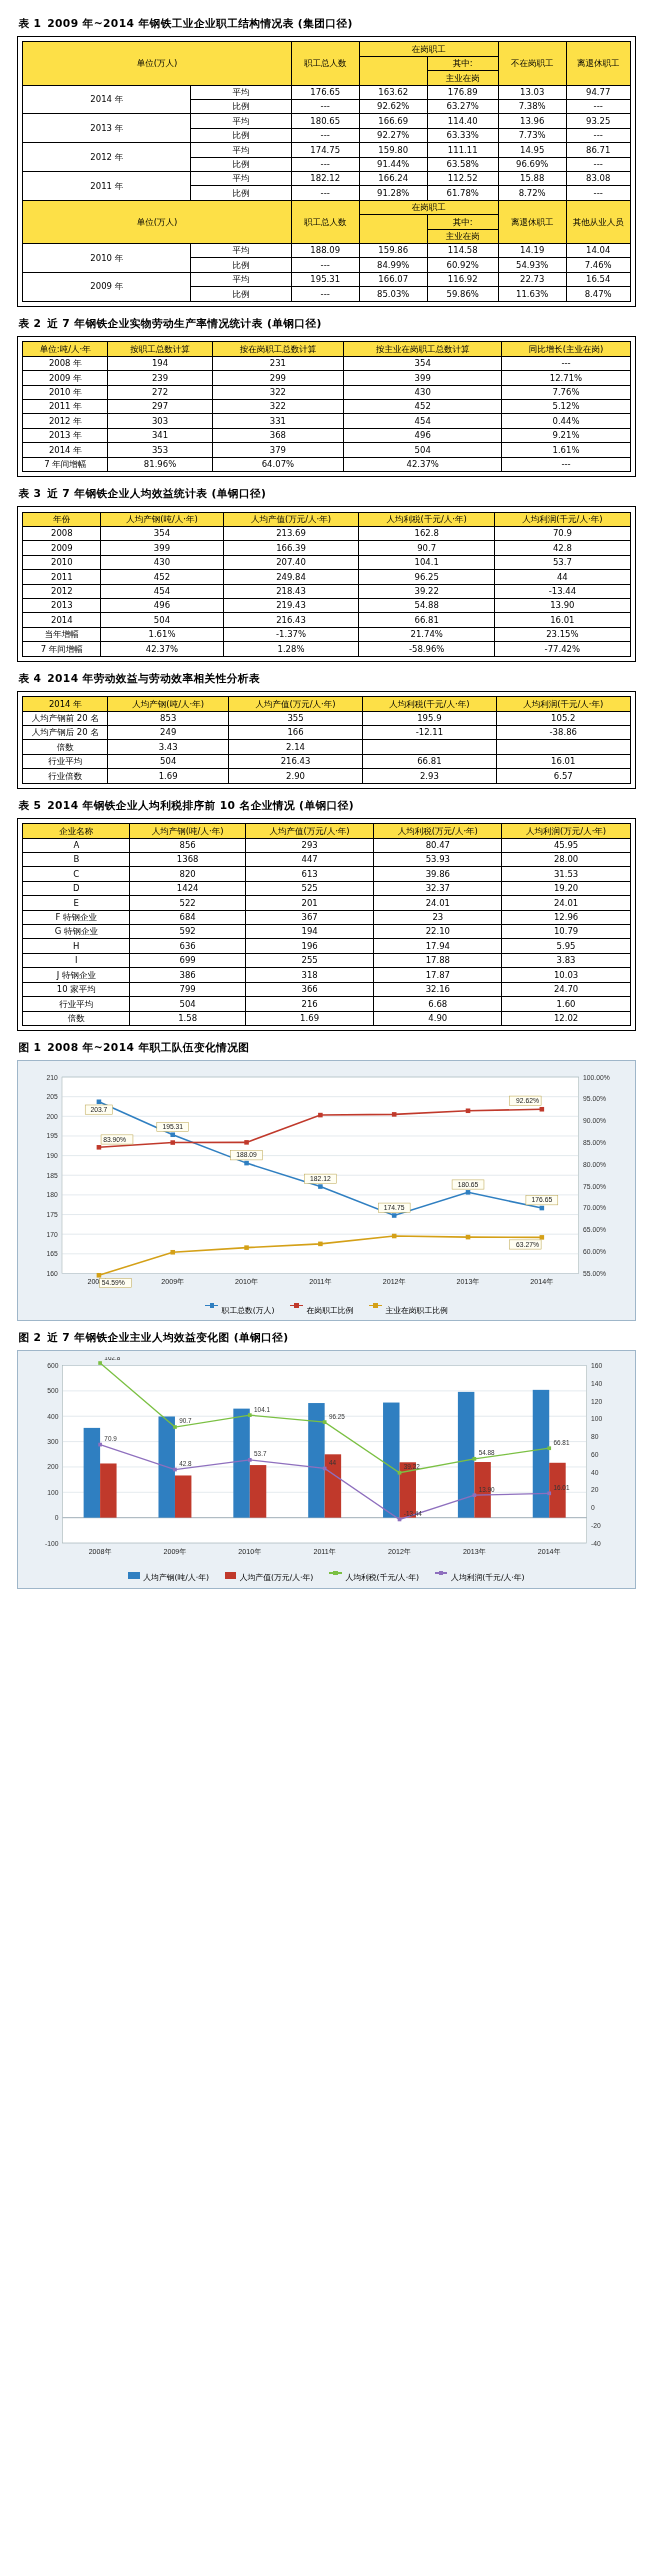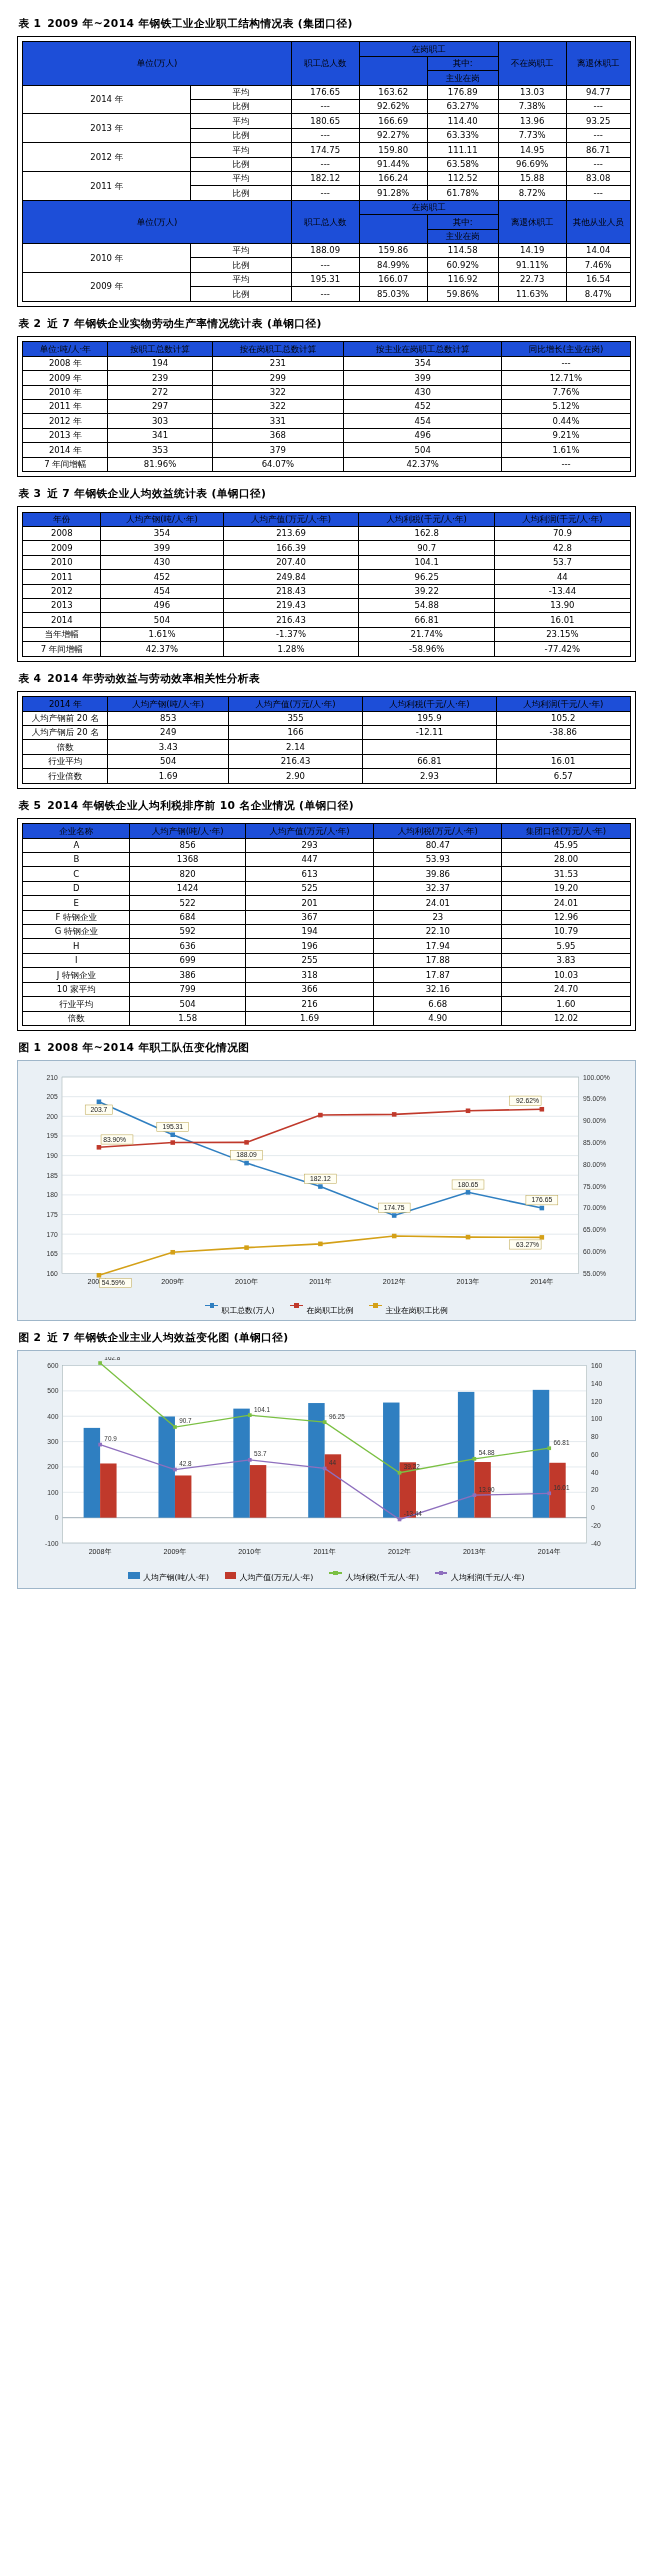--- a/index.html
+++ b/index.html
@@ -27,21 +27,21 @@
   }
   table.grid th, table.grid td {
     border: 0.7px solid #000;
     padding: 1.4px 2.8px;
     text-align: center;
     vertical-align: middle;
     line-height: 1.25;
     font-weight: normal;
   }
   table.grid th { font-weight: normal; }
-  .hdr { background: #1d4ed8; }
+  .hdr { background: #fde047; }
   .lbl { font-weight: normal; }
   .outer {
     border: 1.4px solid #000;
     padding: 4.3px;
   }
   .two-line { line-height: 1.15; }
   
   .chart-box {
     border: 0.7px solid #9fb6c9;
     background: #eaf0f5;
@@ -188,21 +188,21 @@
       <td>159.86</td>
       <td>114.58</td>
       <td>14.19</td>
       <td>14.04</td>
     </tr>
     <tr>
       <td>比例</td>
       <td>---</td>
       <td>84.99%</td>
       <td>60.92%</td>
-      <td>91.11%</td>
+      <td>54.93%</td>
       <td>7.46%</td>
     </tr>
 
     <tr>
       <td rowspan="2" class="lbl">2009 年</td>
       <td>平均</td>
       <td>195.31</td>
       <td>166.07</td>
       <td>116.92</td>
       <td>22.73</td>
@@ -429,21 +429,21 @@
     <span class="num">表 5</span><span>2014 年钢铁企业人均利税排序前 10 名企业情况 (单钢口径)</span>
   </div>
   <div class="outer">
   <table class="grid">
     <tbody>
           <tr>
       <th class="hdr" style="width:107px">企业名称</th>
       <th class="hdr two-line">人均产钢(吨/人·年)</th>
       <th class="hdr two-line">人均产值(万元/人·年)</th>
       <th class="hdr two-line">人均利税(万元/人·年)</th>
-      <th class="hdr two-line">集团口径(万元/人·年)</th>
+      <th class="hdr two-line">人均利润(万元/人·年)</th>
     </tr>
     <tr>
             <td>A</td>
             <td>856</td>
             <td>293</td>
             <td>80.47</td>
             <td>45.95</td>
           </tr>
     <tr>
             <td>B</td>

